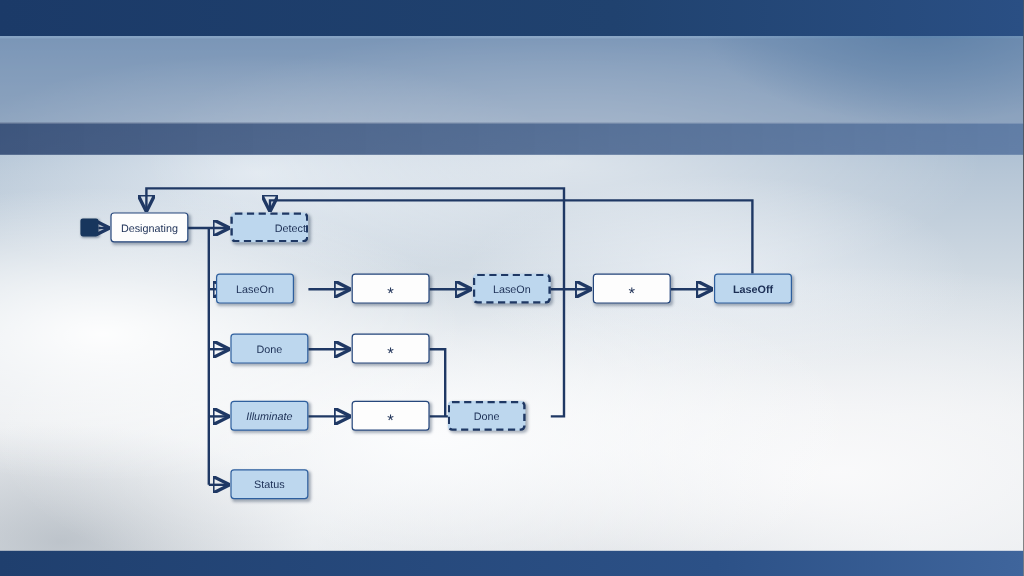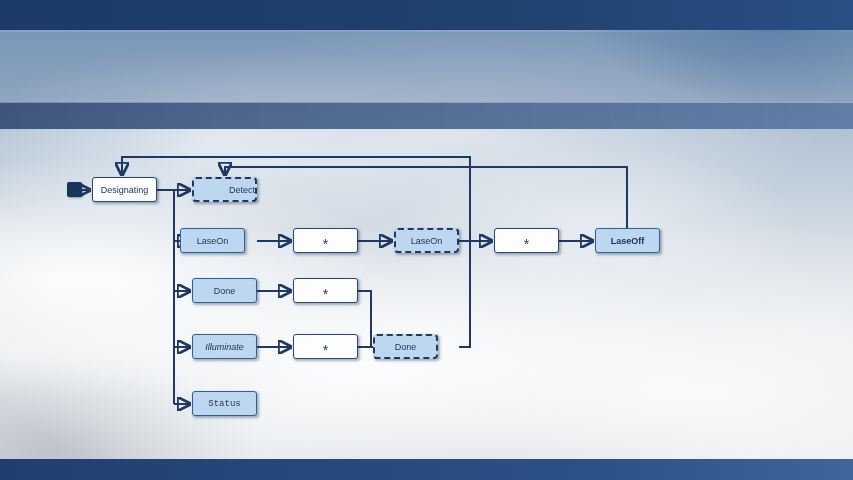--- a/index.html
+++ b/index.html
@@ -109,21 +109,21 @@
   </div>
 
   <div class="node blue" style="left:192px;top:278px;">
     <span class="lbl">Done</span>
   </div>
 
   <div class="node blue" style="left:192px;top:334px;font-style:italic;">
     <span class="lbl">Illuminate</span>
   </div>
 
-  <div class="node blue" style="left:192px;top:391px;font-family:Liberation Mono, monospace;">
+  <div class="node blue" style="left:192px;top:391px;">
     <span class="lbl">Status</span>
   </div>
 
   <div class="node white" style="left:293px;top:228px;">
     <span class="lbl star">*</span>
   </div>
 
   <div class="node white" style="left:293px;top:278px;">
     <span class="lbl star">*</span>
   </div>

